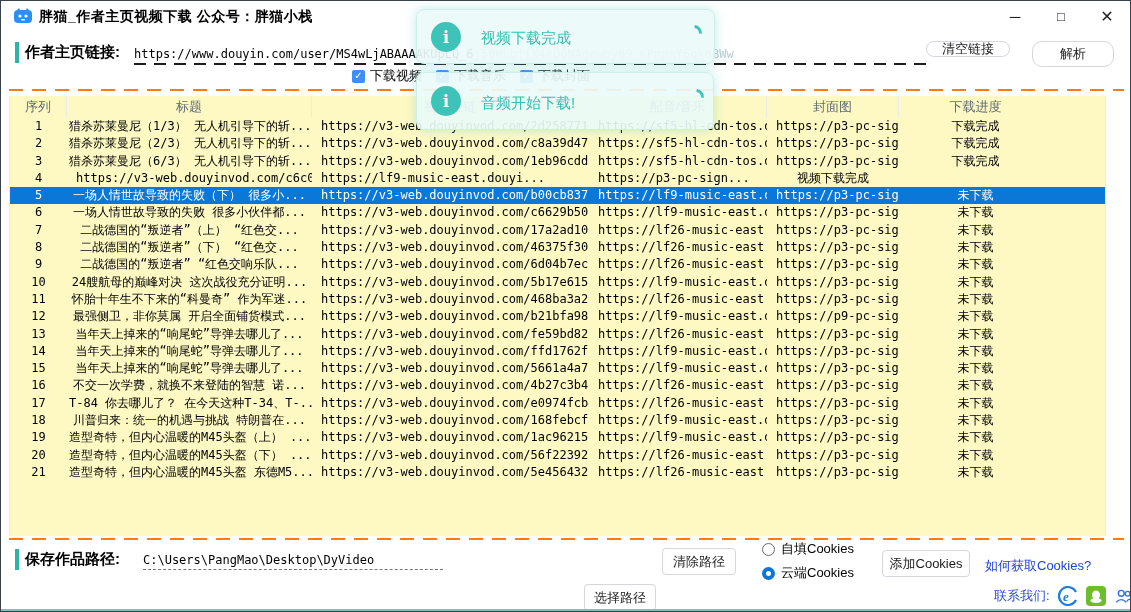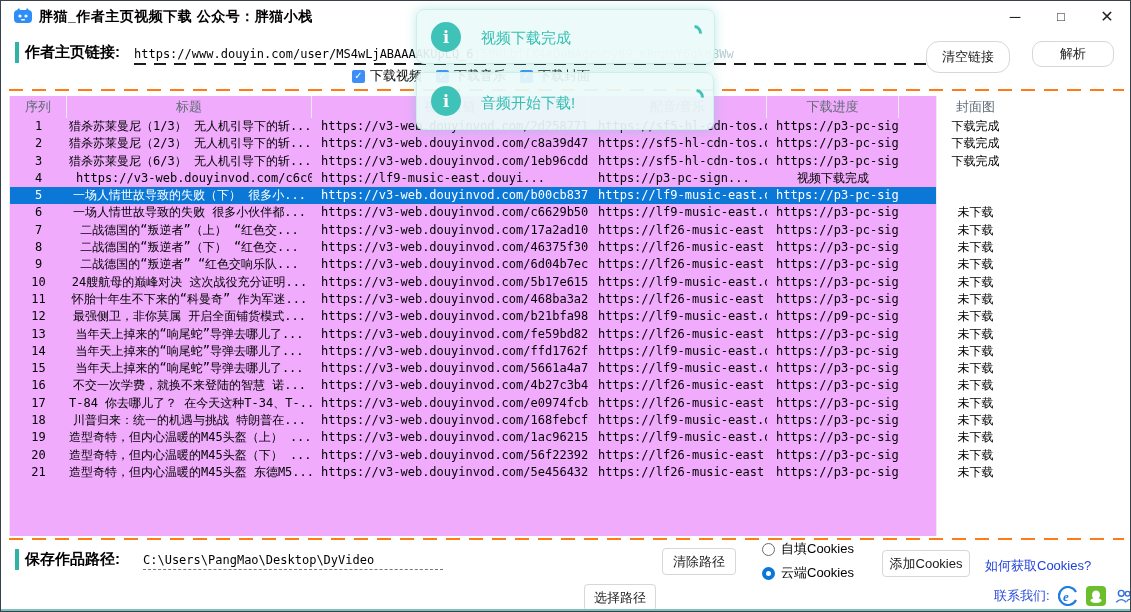--- a/index.html
+++ b/index.html
@@ -19,35 +19,35 @@
   .accent-bar{position:absolute;width:4px;height:21px;background:#2fb3a4;}
   .bar1{left:14px;top:41px;} .bar2{left:14px;top:548px;}
   .link-label{position:absolute;left:24px;top:42px;font-size:15px;font-weight:bold;}
   .url-field{position:absolute;left:133px;top:46px;width:802px;height:18px;
     font-family:"DejaVu Sans Mono","Liberation Mono",monospace;font-size:12px;white-space:nowrap;overflow:hidden;}
   .url-fade{color:#b9cdd2;}
   .url-underline{position:absolute;left:133px;top:62px;width:800px;height:2px;
     background:repeating-linear-gradient(90deg,#1c1c1c 0 12px,transparent 12px 20px);}
   .btn{position:absolute;background:#fff;border:1px solid #d4d7dc;border-radius:4px;
     font-size:13px;color:#1b1b1b;display:flex;align-items:center;justify-content:center;cursor:default;}
-  .btn-clear-link{left:925px;top:40px;width:84px;height:32px;border-radius:13px;}
+  .btn-clear-link{left:925px;top:40px;width:84px;height:16px;border-radius:13px;}
   .btn-parse{left:1031px;top:40px;width:82px;height:26px;border-radius:10px;}
   
   .check-row{position:absolute;left:351px;top:66px;display:flex;gap:14px;}
   .check-item{display:flex;align-items:center;gap:5px;font-size:13px;}
   .checkbox{width:13px;height:13px;border-radius:2px;background:#3e8ef7;color:#fff;
     display:flex;align-items:center;justify-content:center;font-size:10px;line-height:1;}
   .check-item .checkbox::after{content:"✓";}
   
   .sep-orange{position:absolute;left:8px;width:1115px;height:2px;
     background:repeating-linear-gradient(90deg,#ff7b17 0 14px,transparent 14px 23px);}
   .sep-top{top:88px;} .sep-bottom{top:537px;}
   
-  .table{position:absolute;left:8px;top:95px;width:928px;height:440px;
-    border-left:1px solid #ececec;border-right:1px solid #ececec;background:#f0abfc;}
+  .table{position:absolute;left:8px;top:95px;width:1097px;height:440px;
+    border-left:1px solid #ececec;border-right:1px solid #ececec;background:#fef9c3;}
   .tr,.thead{display:grid;grid-template-columns:57px 245px 277px 178px 132px 153px;}
   .thead{height:22px;}
   .th{font-size:13px;color:#5f6b76;display:flex;align-items:center;justify-content:center;
     border-right:1px solid #ececec;white-space:nowrap;overflow:hidden;}
   .th:last-child{border-right:none;}
   .tr{height:17.3px;font-family:"DejaVu Sans Mono","Liberation Mono",monospace;font-size:12px;}
   .td{line-height:17.3px;white-space:nowrap;overflow:hidden;padding:0 2px;}
   .c-seq{text-align:center;}
   .c-title{text-align:center;}
   .c-video,.c-music,.c-cover{text-align:left;padding-left:9px;}
@@ -133,22 +133,22 @@
   </div>
 
   <div class="sep-orange sep-top"></div>
 
   <div class="table">
     <div class="thead">
       <div class="th">序列</div>
       <div class="th">标题</div>
       <div class="th">视频直链</div>
       <div class="th">配音/音乐</div>
+      <div class="th">封面图</div>
       <div class="th">下载进度</div>
-      <div class="th">封面图</div>
     </div>
     <div class="tr">
         <div class="td c-seq">1</div>
         <div class="td c-title">猎杀苏莱曼尼（1/3） 无人机引导下的斩...</div>
         <div class="td c-video">https://v3-web.douyinvod.com/2d258771b1c...</div>
         <div class="td c-music">https://sf5-hl-cdn-tos.douyi...</div>
         <div class="td c-cover">https://p3-pc-sign...</div>
         <div class="td c-status">下载完成</div>
       </div>
       <div class="tr">

